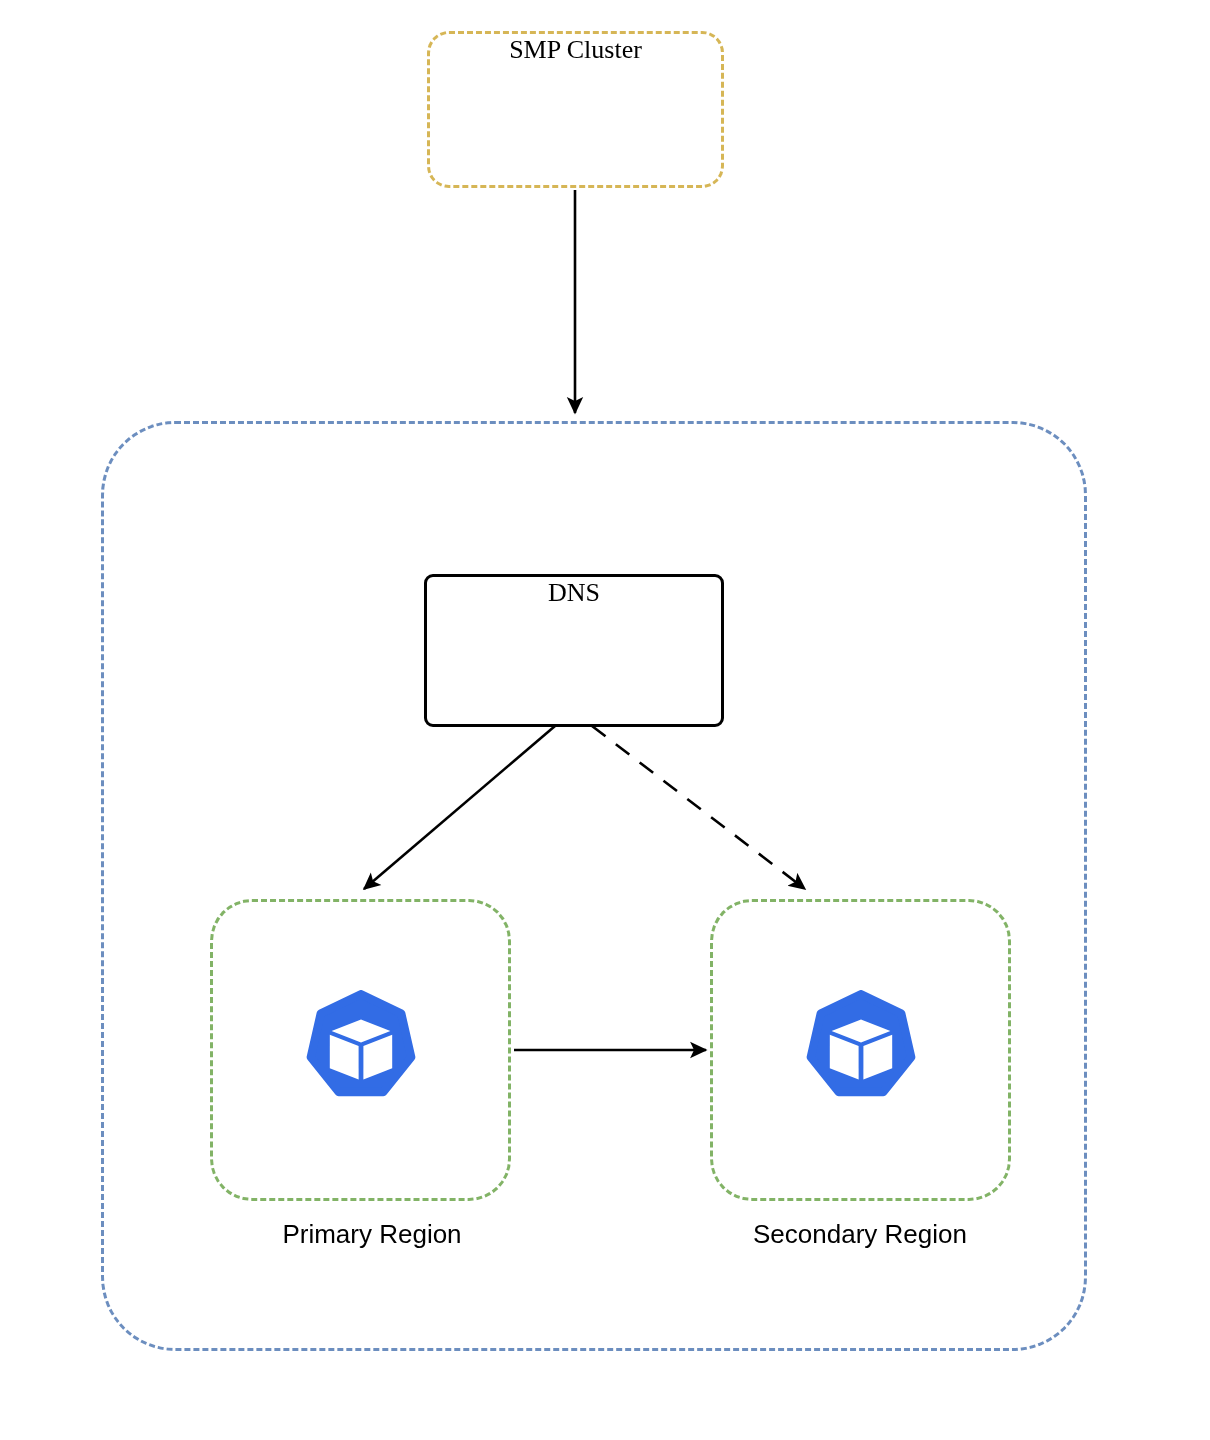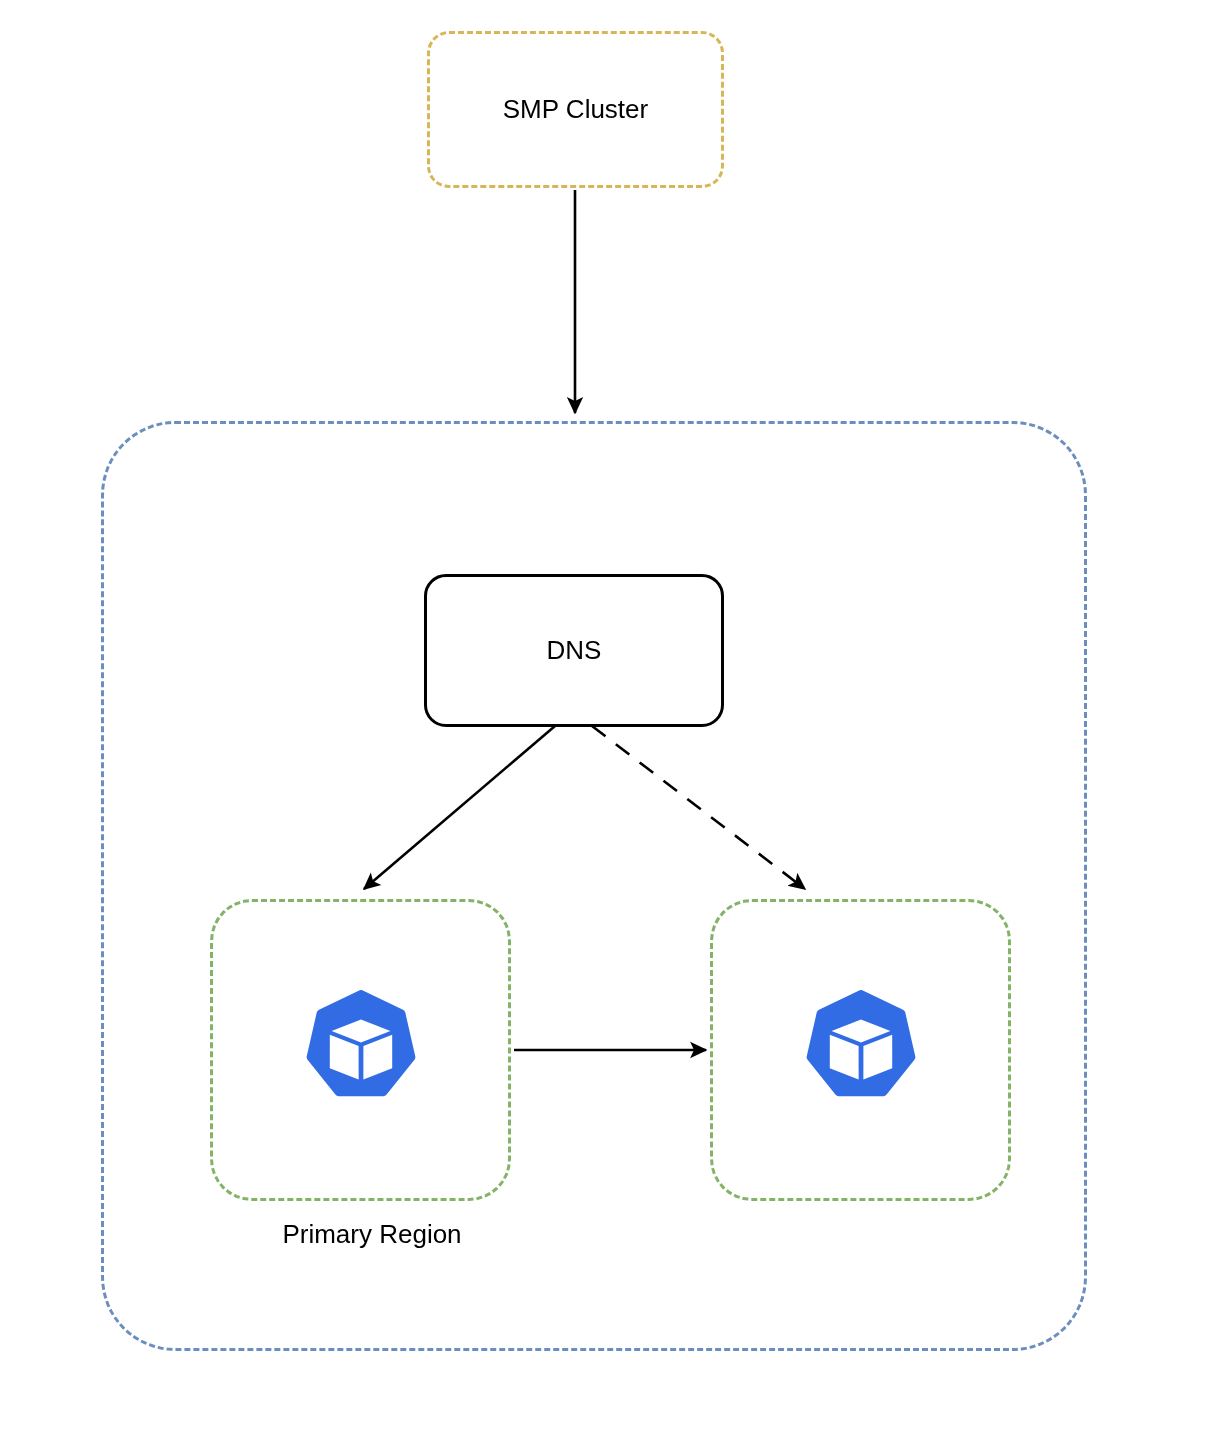--- a/index.html
+++ b/index.html
@@ -31,22 +31,23 @@
     height: 1440px;
     pointer-events: none;
   }
 
   
   .node {
     position: absolute;
     box-sizing: border-box;
     background: #ffffff;
     display: flex;
-    align-items: center;
+    align-items: flex-start;
     justify-content: center;
+    font-family: Liberation Serif, serif;
   }
 
   .node-label {
     font-size: 26px;
     color: #000000;
     line-height: 1.2;
     text-align: center;
     white-space: nowrap;
   }
 
@@ -72,21 +73,21 @@
     display: block;
   }
 
   
   #dns-node {
     left: 424px;
     top: 574px;
     width: 300px;
     height: 153px;
     border: 3px solid #000000;
-    border-radius: 22px;
+    border-radius: 9px;
   }
 
   
   .region-box {
     position: absolute;
     box-sizing: border-box;
     border: 3px dashed #82b366;
     border-radius: 42px;
     background: #ffffff;
   }
@@ -178,14 +179,15 @@
   <div class="region-box" id="secondary-region-box">
     <span class="k8s-logo-wrap">
       <svg viewBox="0 0 100 100" xmlns="http://www.w3.org/2000/svg">
         <path d="M50 3.5 L83.5 19.6 L91.8 55.9 L68.6 85 L31.4 85 L8.2 55.9 L16.5 19.6 Z" fill="#326ce5" stroke="#326ce5" stroke-width="7" stroke-linejoin="round"></path>
         <path d="M50 24.5 L74.5 34.2 L50 43.8 L25.5 34.2 Z" fill="#ffffff"></path>
         <path d="M24 37.2 L48 46.6 L48 74.5 L24 65.2 Z" fill="#ffffff"></path>
         <path d="M76 37.2 L52 46.6 L52 74.5 L76 65.2 Z" fill="#ffffff"></path>
       </svg>
     </span>
   </div>
+  <div class="region-caption" id="secondary-region-caption">Secondary Region</div>
 
 </div>
 
 </body></html>

